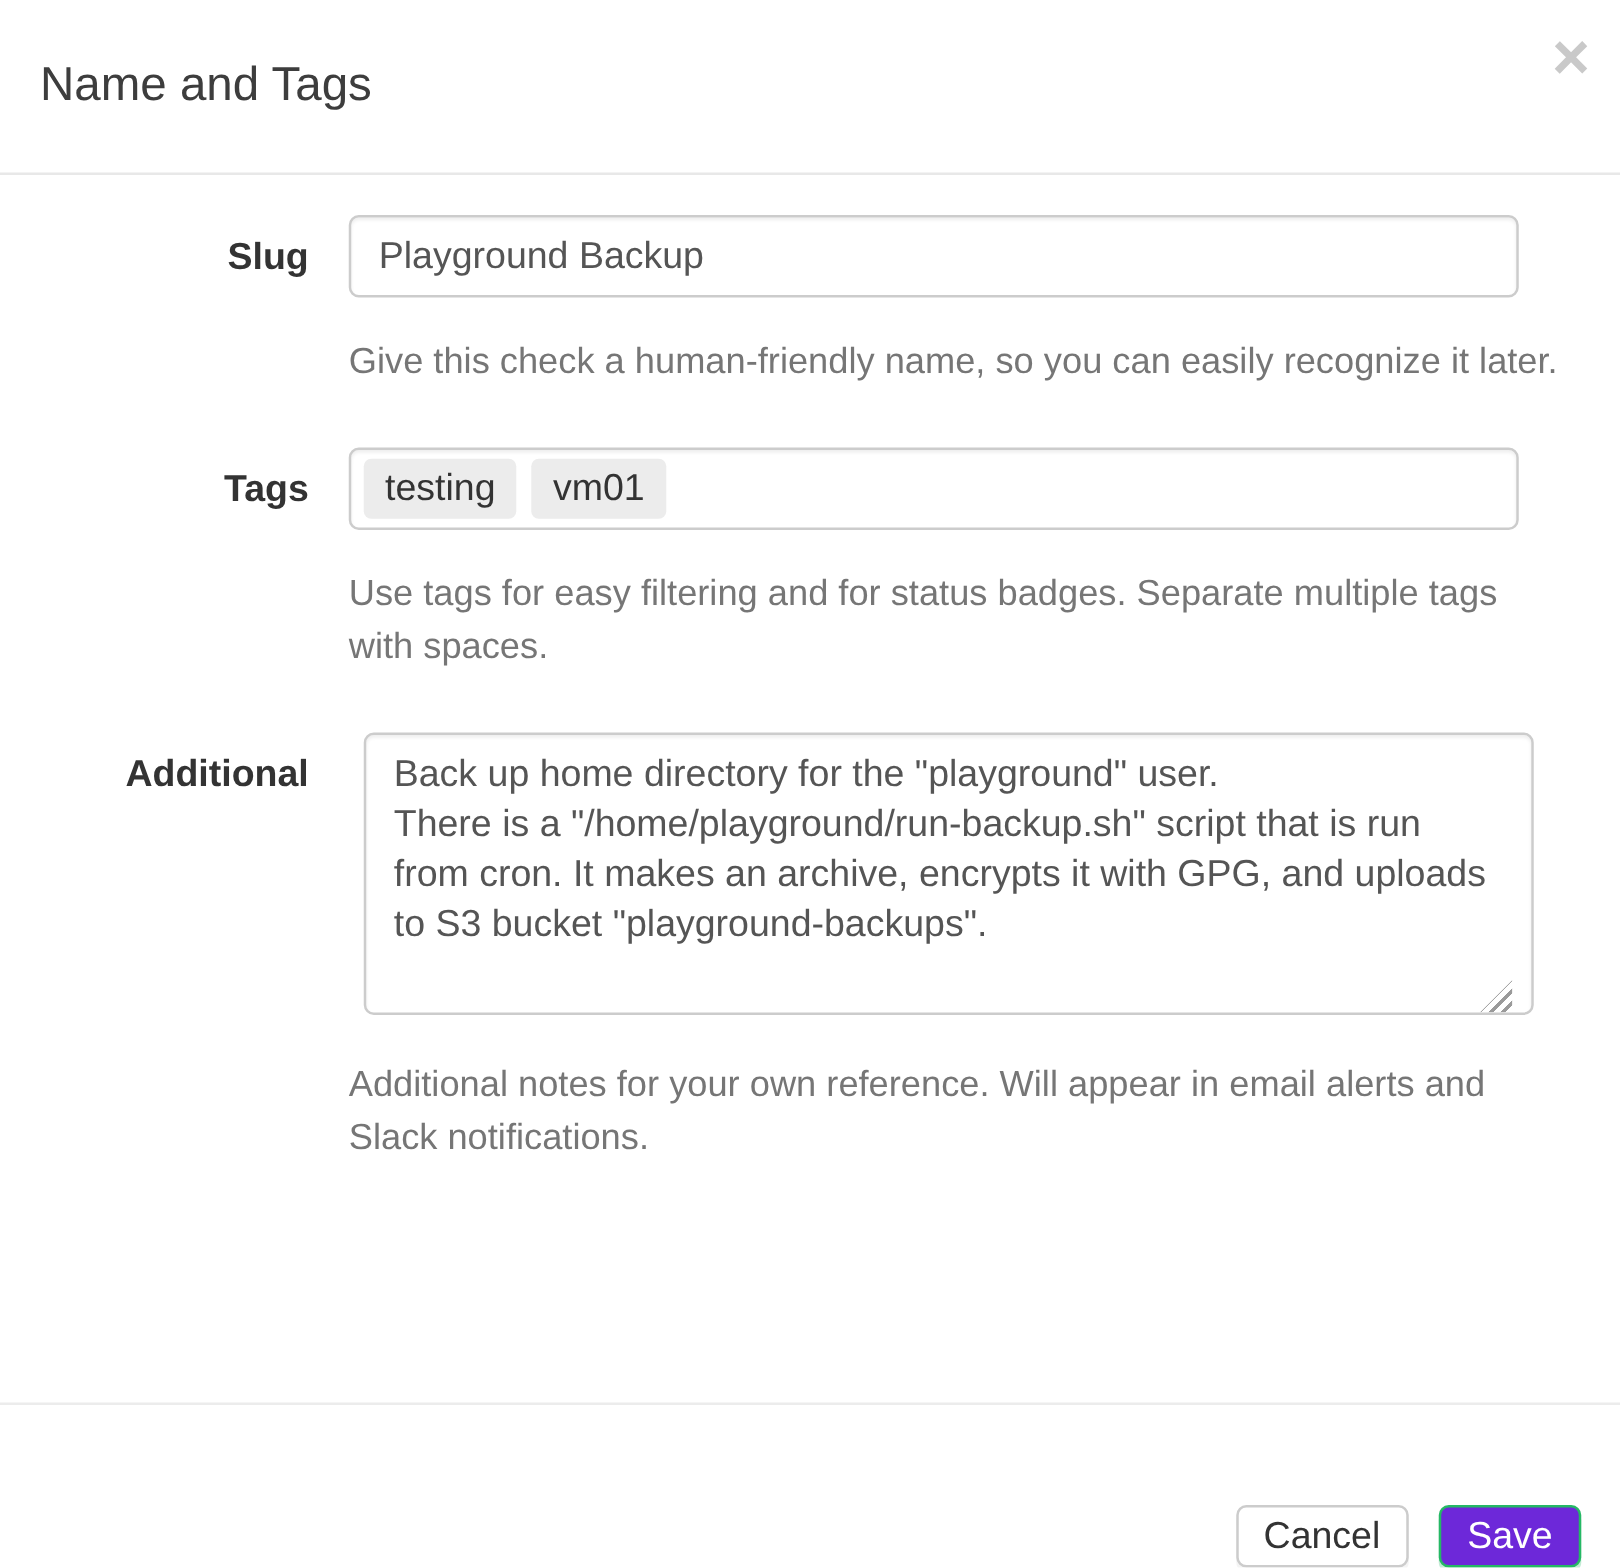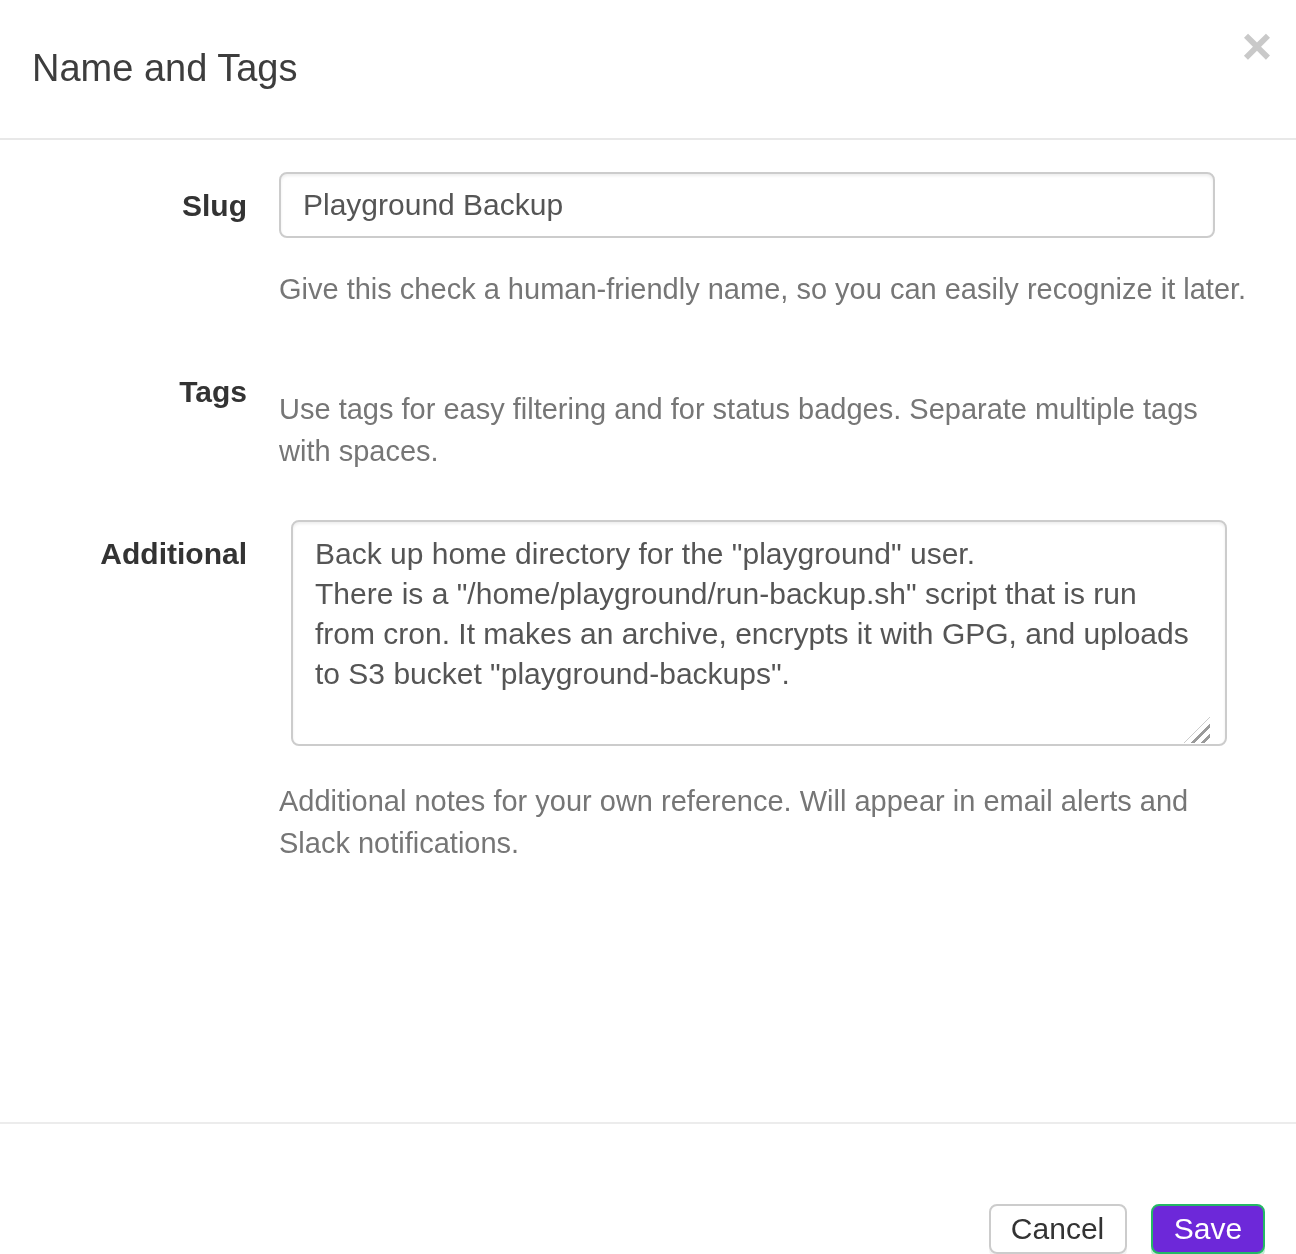--- a/index.html
+++ b/index.html
@@ -90,20 +90,24 @@
       <div>
         <input type="text" class="text-input" value="Playground Backup" style="">
         <p class="help-block nowrap">Give this check a human-friendly name, so you can easily recognize it later.</p>
       </div>
     </div>
 
 
     <div class="form-group fg-tags">
       <label class="control-label">Tags</label>
       <div>
+        <div class="tags-box">
+          <span class="tag-chip">testing</span>
+          <span class="tag-chip">vm01</span>
+        </div>
         <p class="help-block">Use tags for easy filtering and for status badges. Separate multiple tags with spaces.</p>
       </div>
     </div>
 
     <div class="form-group fg-desc">
       <label class="control-label">Additional</label>
       <div>
         <div class="textarea-wrap">
           <textarea class="desc-textarea" style="">Back up home directory for the "playground" user.
 There is a "/home/playground/run-backup.sh" script that is run from cron. It makes an archive, encrypts it with GPG, and uploads to S3 bucket "playground-backups".</textarea>

